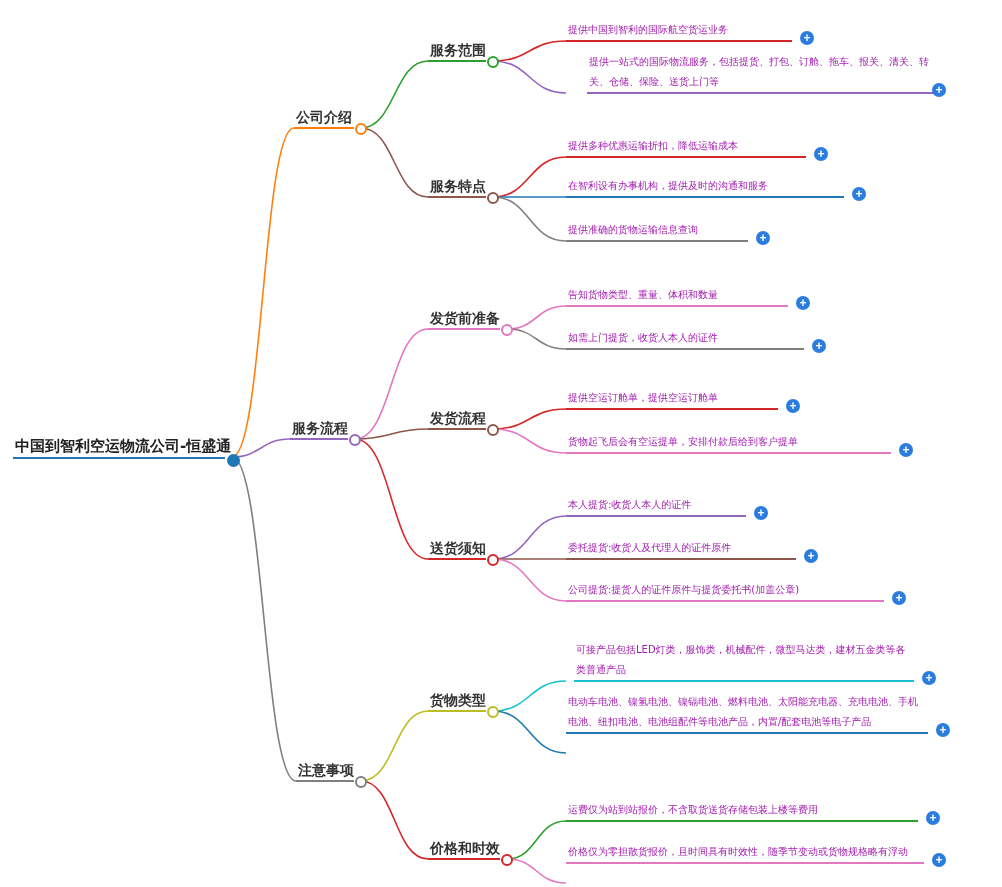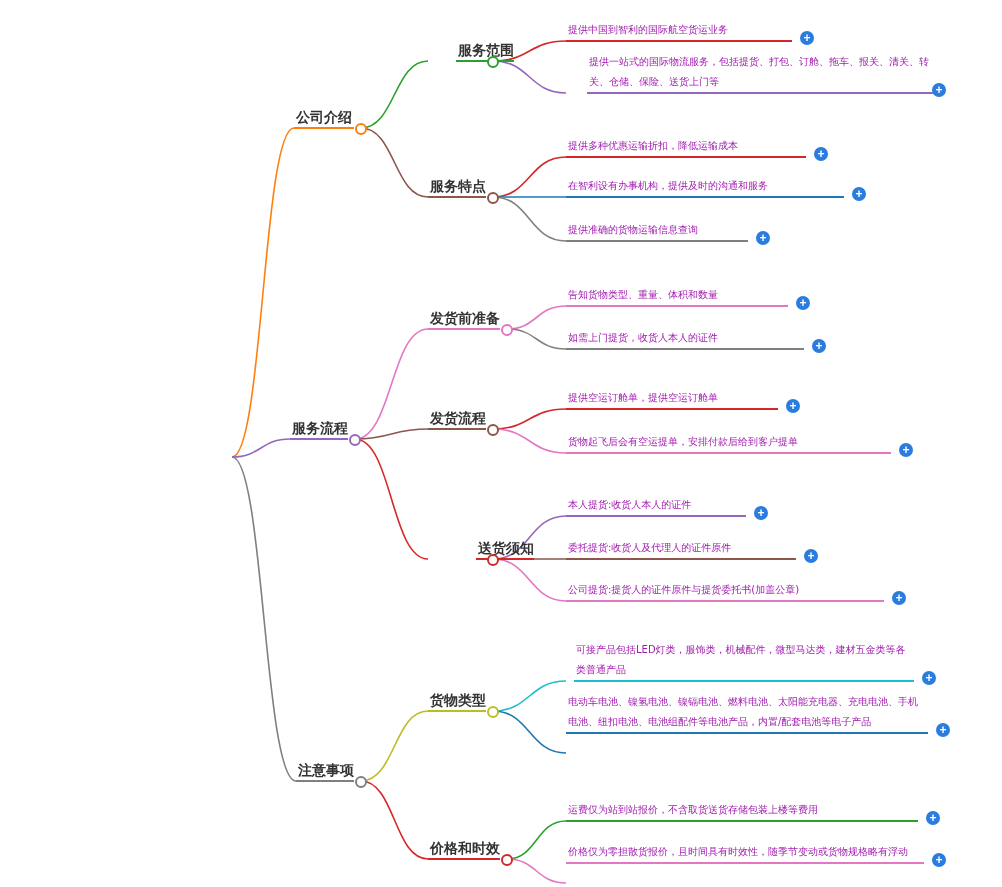--- a/index.html
+++ b/index.html
@@ -68,28 +68,32 @@
     <path stroke="#8c564b" d="M493,559 C530,559 529,559 566,559"></path>
     <path stroke="#e377c2" d="M493,559 C530,559 529,601 566,601"></path>
     <path stroke="#bcbd22" d="M361,781 C395,781 394,711 428,711"></path>
     <path stroke="#d62728" d="M361,781 C395,781 394,859 428,859"></path>
     <path stroke="#17becf" d="M493,711 C530,711 529,681 566,681"></path>
     <path stroke="#1f77b4" d="M493,711 C530,711 529,753 566,753"></path>
     <path stroke="#2ca02c" d="M507,859 C537,859 536,821 566,821"></path>
     <path stroke="#e377c2" d="M507,859 C537,859 536,883 566,883"></path>
   </svg>
 
+  <div class="node root one" style="left:13px;top:435px;width:212px">
+    <span class="txt" style="border-bottom-color: rgb(31, 119, 180);">中国到智利空运物流公司-恒盛通</span>
+    <span class="dot" style="background-color: rgb(31, 119, 180);"></span>
+  </div>
 
   <div class="node branch one" style="left:294px;top:107px;width:60px">
     <span class="txt" style="border-bottom-color: rgb(255, 127, 14);">公司介绍</span>
     <span class="ring" style="border-color: rgb(255, 127, 14);"></span>
   </div>
 
   <div class="node branch one" style="left:428px;top:40px;width:58px">
-    <span class="txt" style="border-bottom-color: rgb(44, 160, 44); margin-left: 28px;">服务范围</span>
+    <span class="txt" style="border-bottom-color: rgb(44, 160, 44);">服务范围</span>
     <span class="ring" style="border-color: rgb(44, 160, 44);"></span>
   </div>
 
   <div class="node leaf one" style="left:566px;top:20px;width:226px">
     <span class="txt" style="border-bottom-color: rgb(214, 39, 40);">提供中国到智利的国际航空货运业务</span>
     <button class="plus" style="background-color: rgb(42, 124, 223);">
         <span>+</span>
       </button>
   </div>
 
@@ -163,21 +167,21 @@
   </div>
 
   <div class="node leaf one" style="left:566px;top:432px;width:325px">
     <span class="txt" style="border-bottom-color: rgb(227, 119, 194);">货物起飞后会有空运提单，安排付款后给到客户提单</span>
     <button class="plus" style="background-color: rgb(42, 124, 223);">
         <span>+</span>
       </button>
   </div>
 
   <div class="node branch one" style="left:428px;top:538px;width:58px">
-    <span class="txt" style="border-bottom-color: rgb(214, 39, 40); margin-left: 48px;">送货须知</span>
+    <span class="txt" style="border-bottom-color: rgb(214, 39, 40);">送货须知</span>
     <span class="ring" style="border-color: rgb(214, 39, 40);"></span>
   </div>
 
   <div class="node leaf one" style="left:566px;top:495px;width:180px">
     <span class="txt" style="border-bottom-color: rgb(148, 103, 189);">本人提货:收货人本人的证件</span>
     <button class="plus" style="background-color: rgb(42, 124, 223);">
         <span>+</span>
       </button>
   </div>
 

